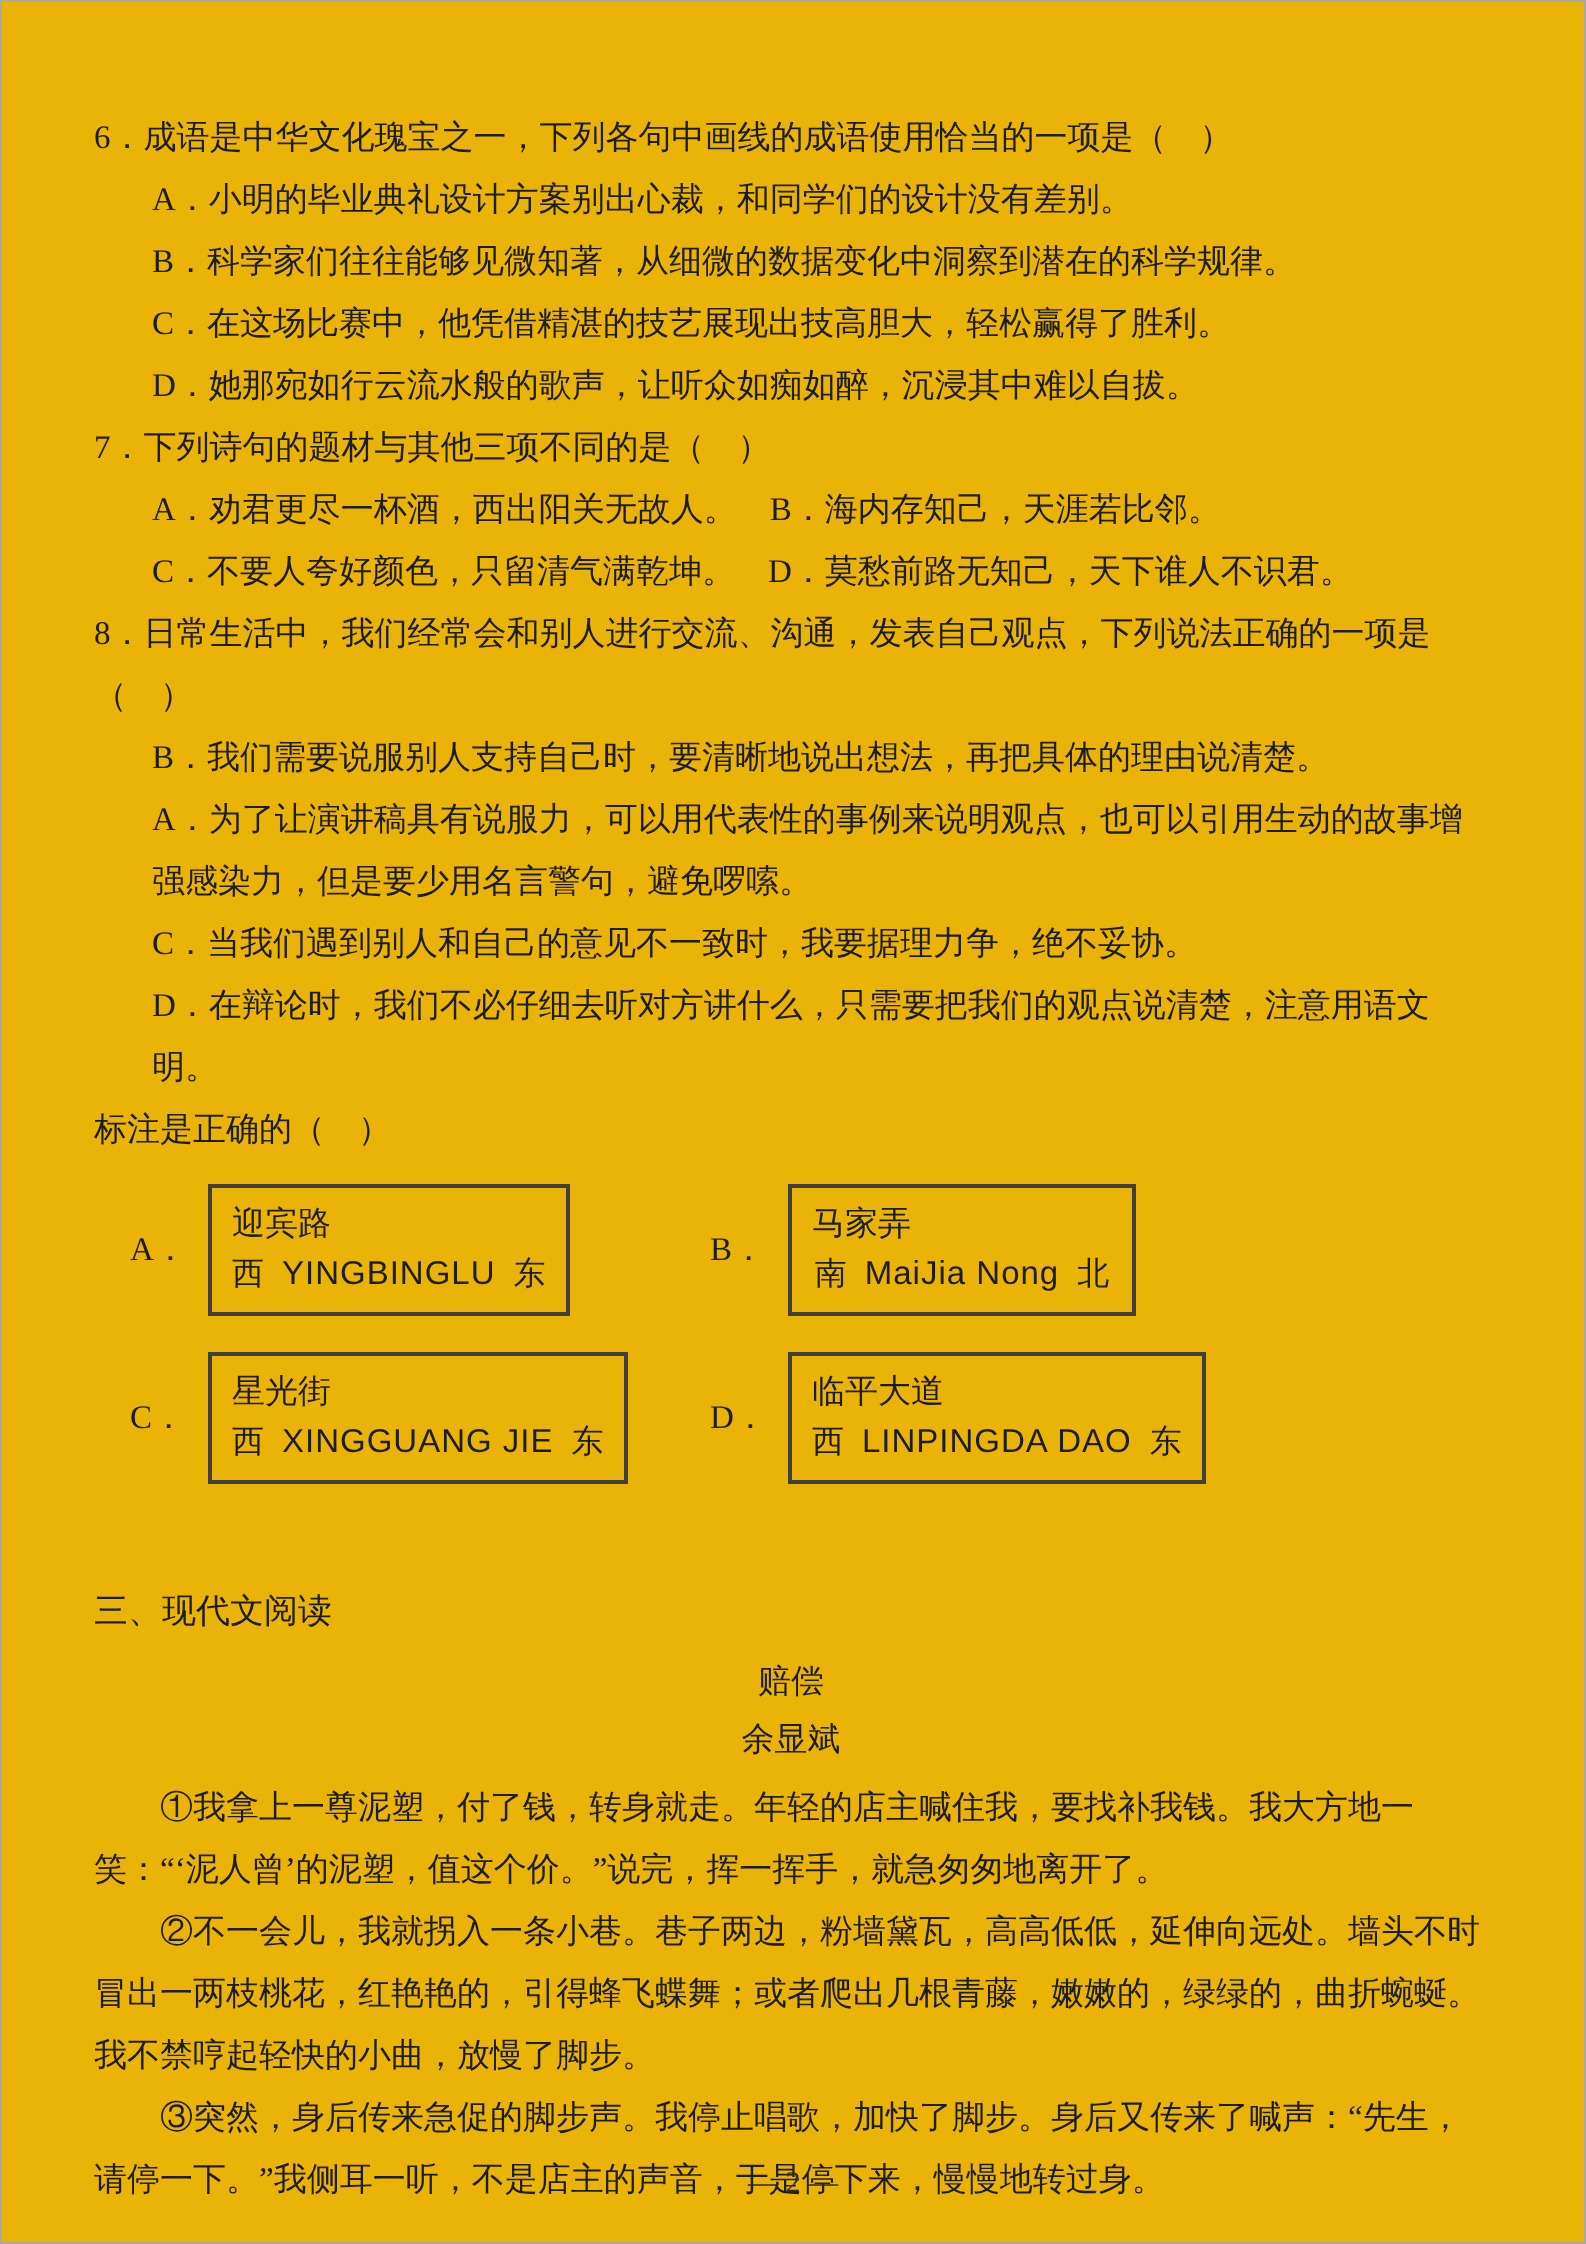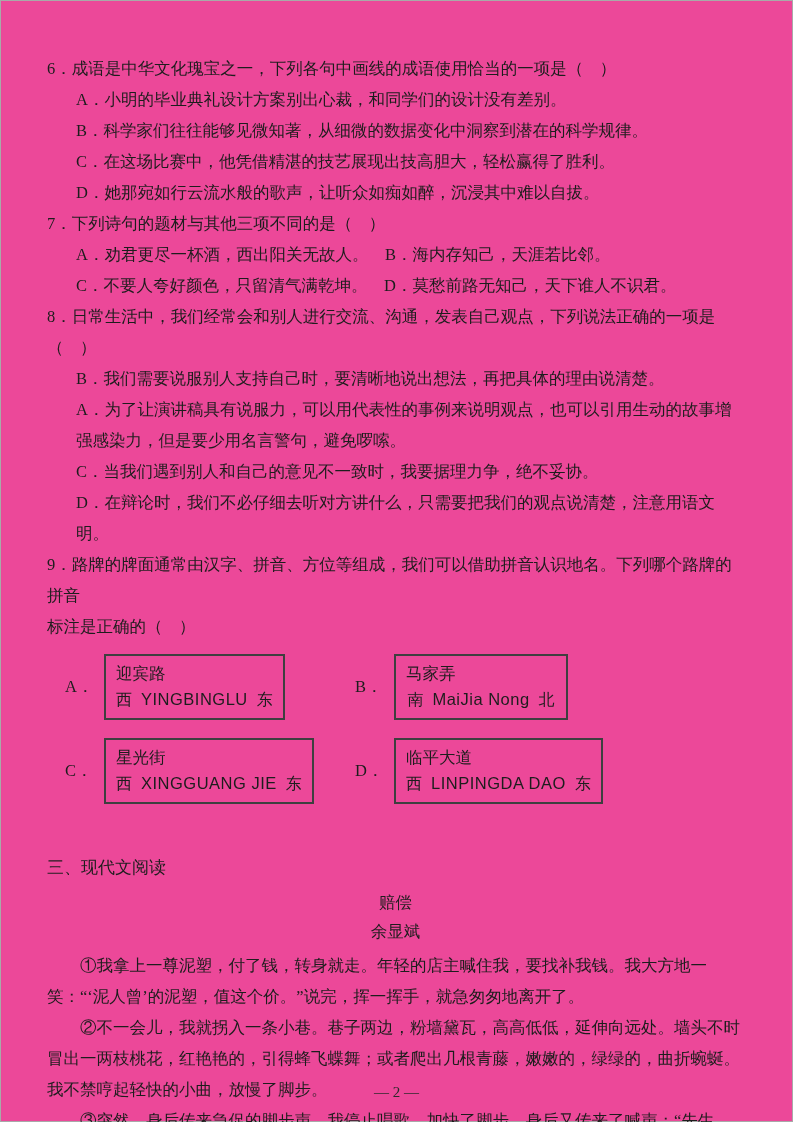--- a/index.html
+++ b/index.html
@@ -1,18 +1,18 @@
 <!DOCTYPE html>
 <html><head>
 <meta charset="utf-8">
 <style>
   html,body { margin:0; padding:0; background:#fff; }
   .page {
     width:793px; height:1122px; box-sizing:border-box;
-    border:1px solid #a9a9a9; background:#ec4899;
+    border:1px solid #a9a9a9; background:#eab308;
     padding:52px 48px 0 46px; position:relative;
     font-family:"Liberation Serif","DejaVu Serif",serif;
     color:#1d1d1d; font-size:16.5px;
   }
   p { margin:0; line-height:31px; }
   .option-indent { padding-left:29px; }
   .ul { text-underline-offset:4px; text-decoration-thickness:1px; }
 
   .sign-grid {
     display:grid; grid-template-columns:290px auto;
@@ -72,21 +72,20 @@
     <p>8．日常生活中，我们经常会和别人进行交流、沟通，发表自己观点，下列说法正确的一项是（　）</p>
     <div>
         <p class="option-indent">B．我们需要说服别人支持自己时，要清晰地说出想法，再把具体的理由说清楚。</p>
         <p class="option-indent">A．为了让演讲稿具有说服力，可以用代表性的事例来说明观点，也可以引用生动的故事增强感染力，但是要少用名言警句，避免啰嗦。</p>
         <p class="option-indent">C．当我们遇到别人和自己的意见不一致时，我要据理力争，绝不妥协。</p>
         <p class="option-indent">D．在辩论时，我们不必仔细去听对方讲什么，只需要把我们的观点说清楚，注意用语文明。</p>
       </div>
   </section>
 
   <section>
-    <p>9．路牌的牌面通常由汉字、拼音、方位等组成，我们可以借助拼音认识地名。下列哪个路牌的拼音</p>
     <p>标注是正确的（　）</p>
     <div class="sign-grid">
         <div class="sign-cell">
           <span class="sign-letter">A．</span>
           <div class="sign-box">
             <div class="sign-name">迎宾路</div>
             <div class="sign-line2">
               <span class="sign-dir">西</span>
               <span class="sign-py">YINGBINGLU</span>
               <span class="sign-dir">东</span>

